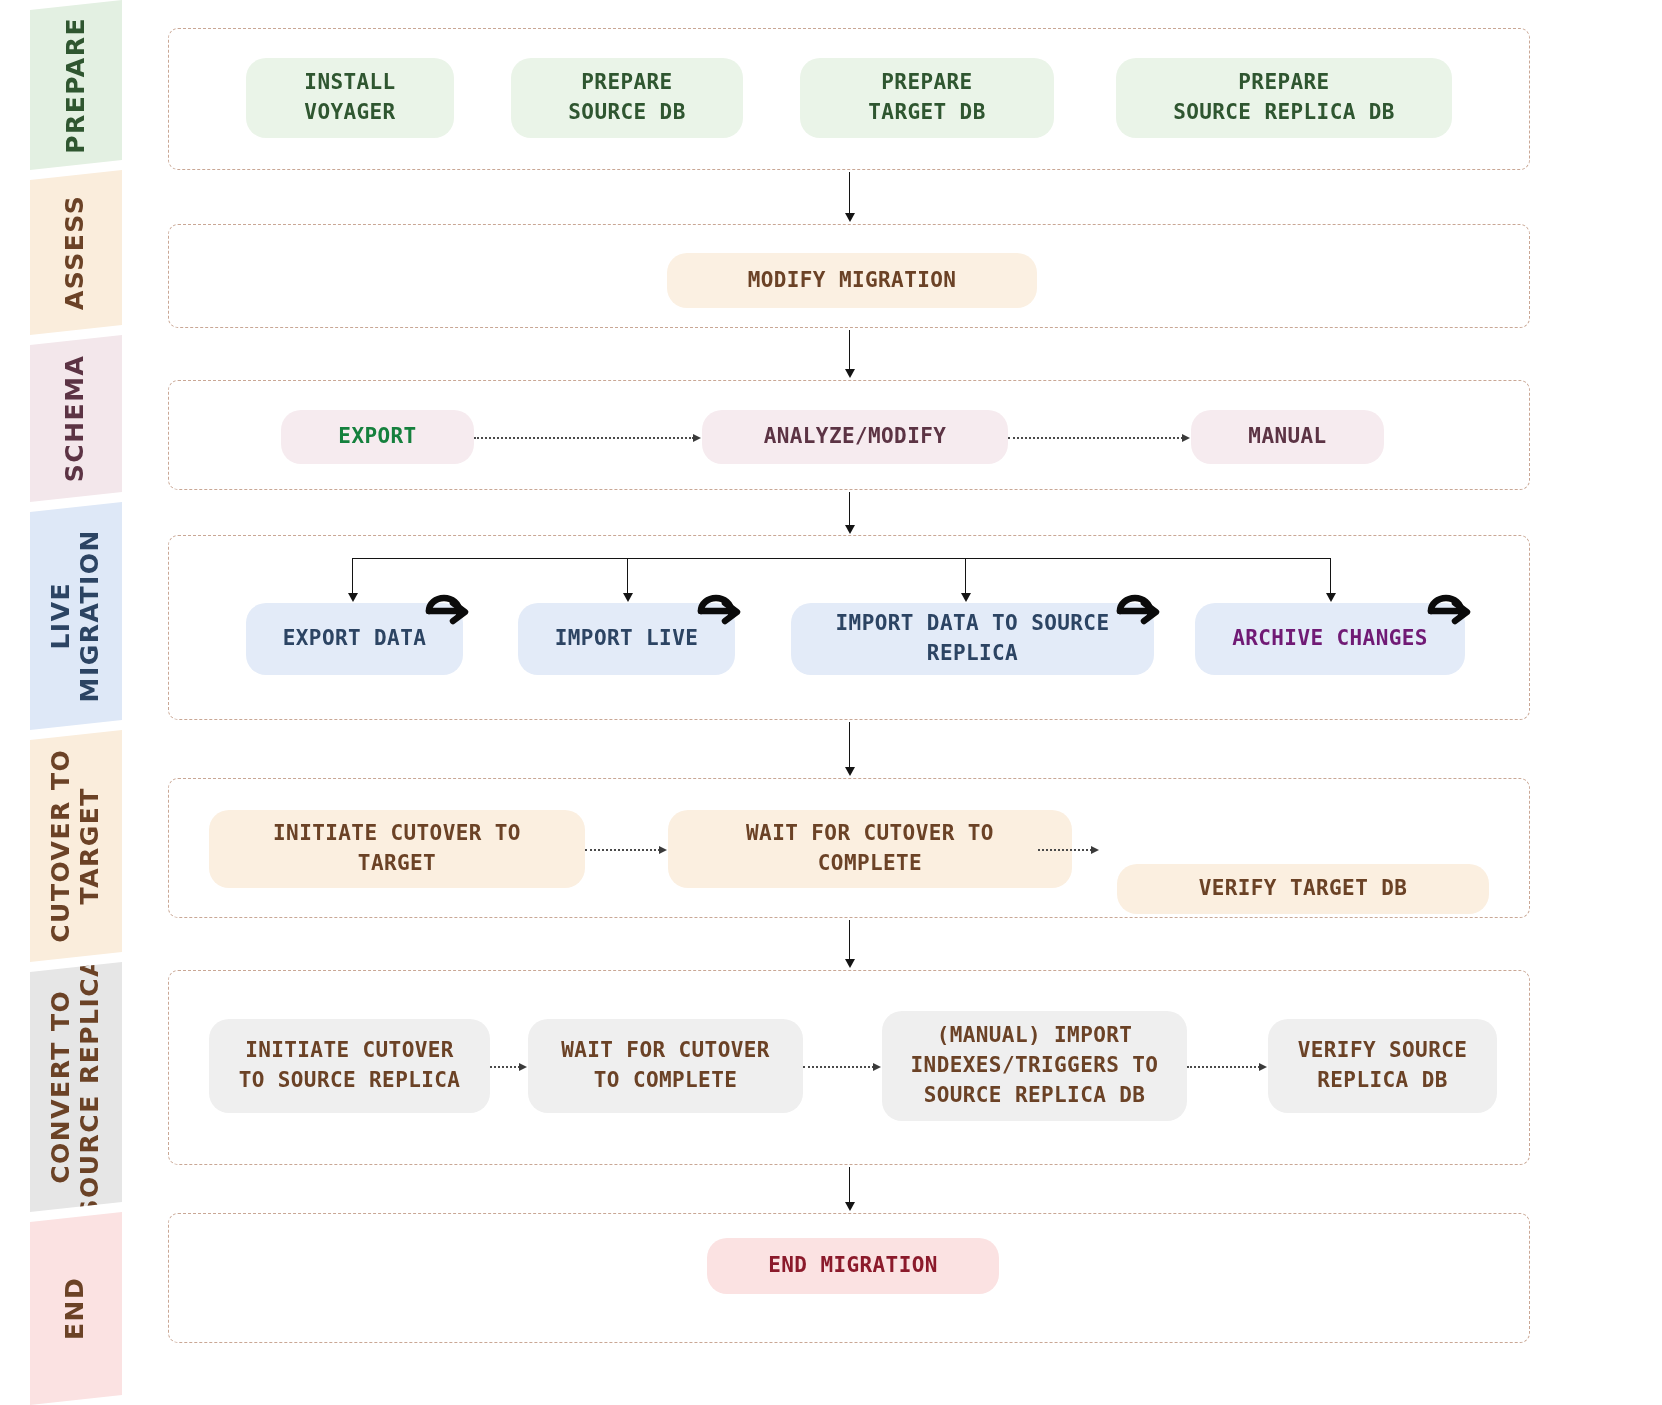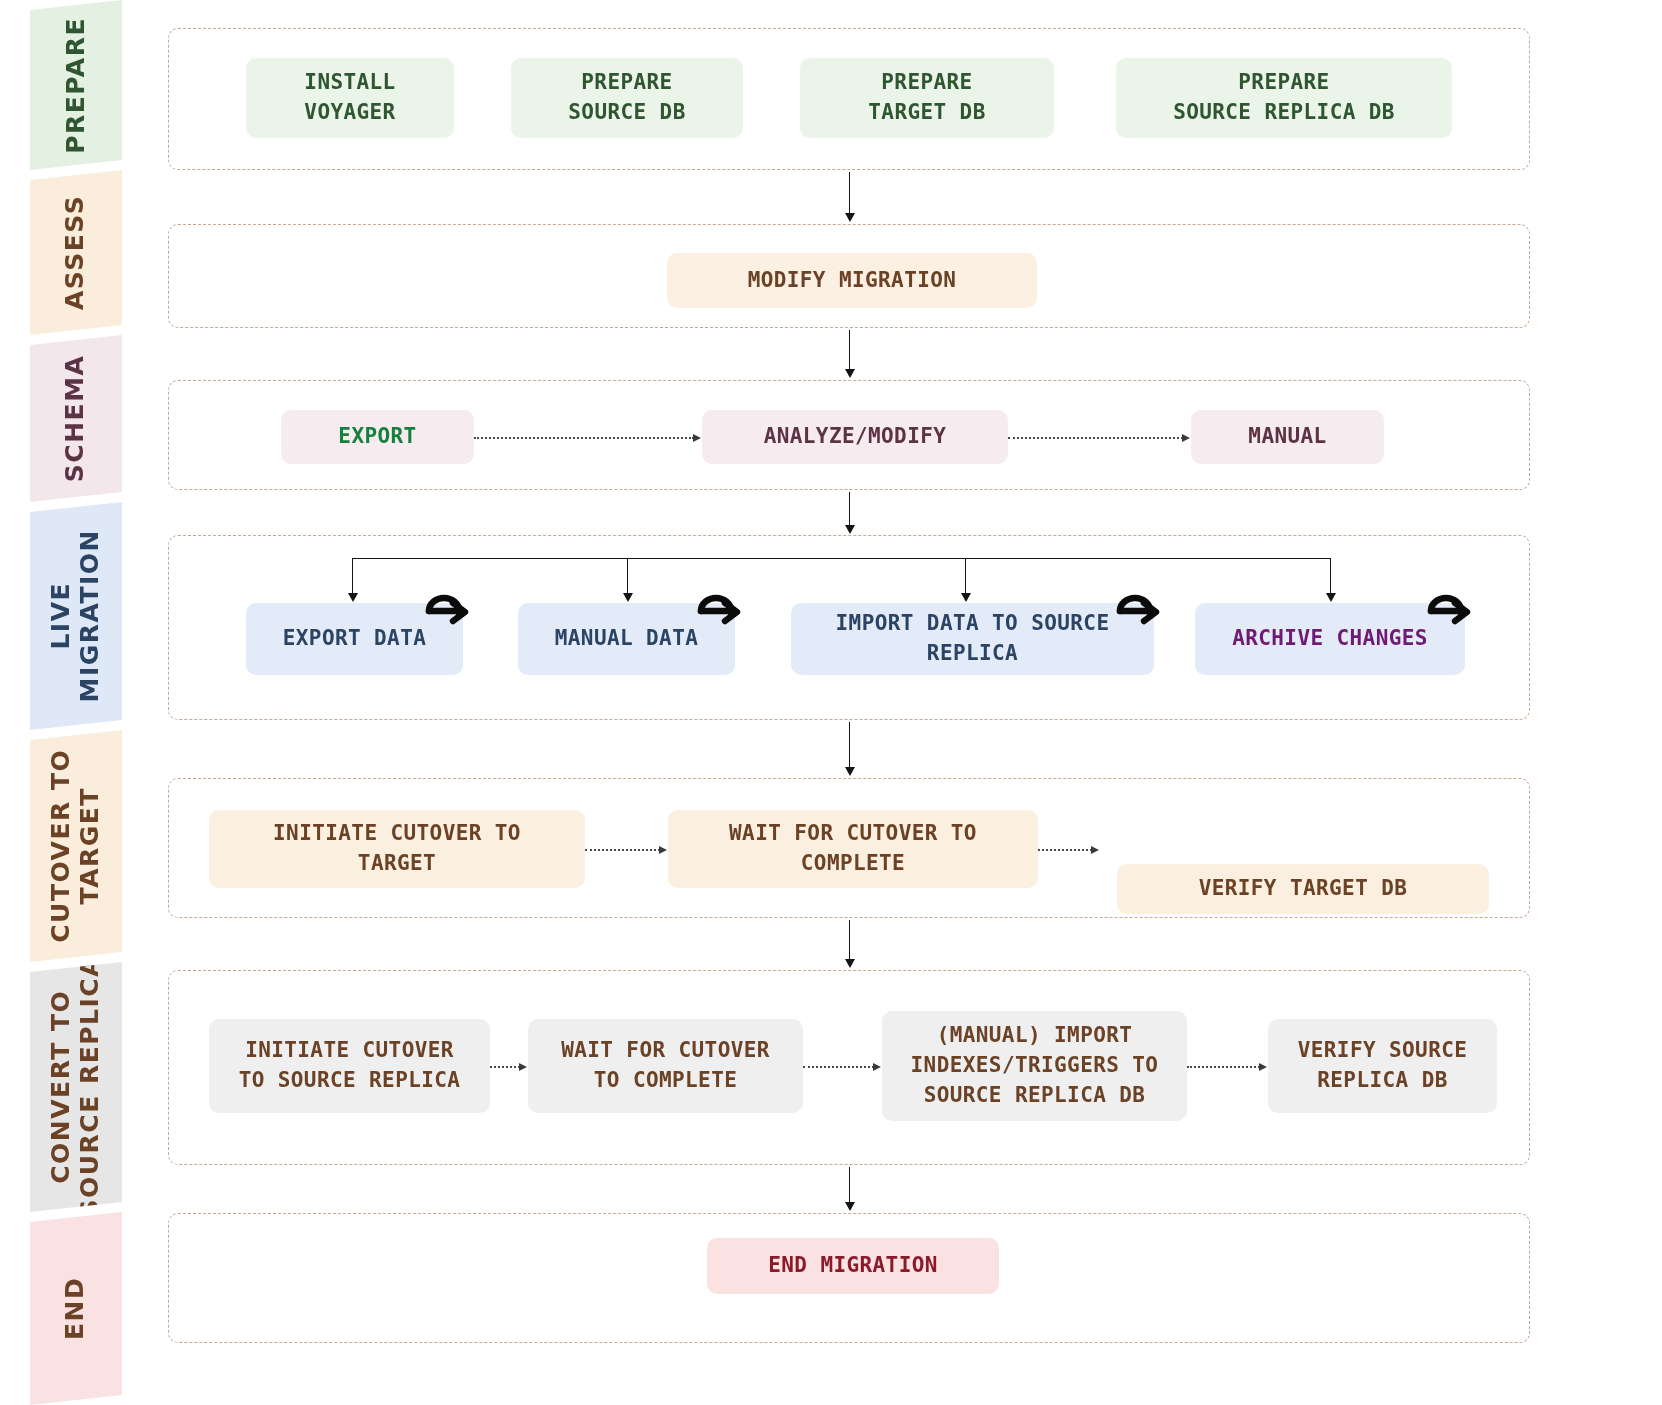--- a/index.html
+++ b/index.html
@@ -54,21 +54,21 @@
     background: transparent;
   }
 
   
   .node {
     position: absolute;
     display: flex;
     align-items: center;
     justify-content: center;
     text-align: center;
-    border-radius: 10px;
+    border-radius: 20px;
     font-family: "DejaVu Sans Mono", "Liberation Mono", monospace;
     font-weight: bold;
     font-size: 21px;
     line-height: 1.42;
     letter-spacing: 0.4px;
     white-space: pre-line;
     padding: 6px 10px;
   }
   .vline {
     position: absolute;
@@ -154,21 +154,21 @@
       <div class="node" style="left: 281px; top: 410px; width: 193px; height: 54px; background: rgb(246, 235, 239); color: #15803d;">EXPORT</div>
       <div class="node" style="left: 702px; top: 410px; width: 306px; height: 54px; background: rgb(246, 235, 239); color: rgb(92, 51, 68);">ANALYZE/MODIFY</div>
       <div class="node" style="left: 1191px; top: 410px; width: 193px; height: 54px; background: rgb(246, 235, 239); color: rgb(92, 51, 68);">MANUAL</div>
       <div class="stage" style="top: 535px; height: 185px;"></div>
       <div class="node" style="left: 246px; top: 603px; width: 217px; height: 72px; background: rgb(227, 235, 248); color: rgb(44, 68, 99);">EXPORT DATA</div>
       <div class="loop-icon" style="left: 415px; top: 573px;"><svg viewBox="0 0 62 52" width="62" height="52" xmlns="http://www.w3.org/2000/svg">
           <path d="M14 38 A15 13 0 1 1 44 38 L44 40" fill="none" stroke="#0b0b0b" stroke-width="6.5" stroke-linecap="round"></path>
           <path d="M14 38 L44 38" fill="none" stroke="#0b0b0b" stroke-width="6.5" stroke-linecap="round"></path>
           <path d="M38 30 L50 39 L38 48" fill="none" stroke="#0b0b0b" stroke-width="6.5" stroke-linecap="round" stroke-linejoin="round"></path>
         </svg></div>
-      <div class="node" style="left: 518px; top: 603px; width: 217px; height: 72px; background: rgb(227, 235, 248); color: rgb(44, 68, 99);">MANUAL DATA</div>
+      <div class="node" style="left: 518px; top: 603px; width: 217px; height: 72px; background: rgb(227, 235, 248); color: rgb(44, 68, 99);">IMPORT LIVE</div>
       <div class="loop-icon" style="left: 687px; top: 573px;"><svg viewBox="0 0 62 52" width="62" height="52" xmlns="http://www.w3.org/2000/svg">
           <path d="M14 38 A15 13 0 1 1 44 38 L44 40" fill="none" stroke="#0b0b0b" stroke-width="6.5" stroke-linecap="round"></path>
           <path d="M14 38 L44 38" fill="none" stroke="#0b0b0b" stroke-width="6.5" stroke-linecap="round"></path>
           <path d="M38 30 L50 39 L38 48" fill="none" stroke="#0b0b0b" stroke-width="6.5" stroke-linecap="round" stroke-linejoin="round"></path>
         </svg></div>
       <div class="node" style="left: 791px; top: 603px; width: 363px; height: 72px; background: rgb(227, 235, 248); color: rgb(44, 68, 99);">IMPORT DATA TO SOURCE
 REPLICA</div>
       <div class="loop-icon" style="left: 1106px; top: 573px;"><svg viewBox="0 0 62 52" width="62" height="52" xmlns="http://www.w3.org/2000/svg">
           <path d="M14 38 A15 13 0 1 1 44 38 L44 40" fill="none" stroke="#0b0b0b" stroke-width="6.5" stroke-linecap="round"></path>
           <path d="M14 38 L44 38" fill="none" stroke="#0b0b0b" stroke-width="6.5" stroke-linecap="round"></path>
@@ -176,21 +176,21 @@
         </svg></div>
       <div class="node" style="left: 1195px; top: 603px; width: 270px; height: 72px; background: rgb(227, 235, 248); color: #701a75;">ARCHIVE CHANGES</div>
       <div class="loop-icon" style="left: 1417px; top: 573px;"><svg viewBox="0 0 62 52" width="62" height="52" xmlns="http://www.w3.org/2000/svg">
           <path d="M14 38 A15 13 0 1 1 44 38 L44 40" fill="none" stroke="#0b0b0b" stroke-width="6.5" stroke-linecap="round"></path>
           <path d="M14 38 L44 38" fill="none" stroke="#0b0b0b" stroke-width="6.5" stroke-linecap="round"></path>
           <path d="M38 30 L50 39 L38 48" fill="none" stroke="#0b0b0b" stroke-width="6.5" stroke-linecap="round" stroke-linejoin="round"></path>
         </svg></div>
       <div class="stage" style="top: 778px; height: 140px;"></div>
       <div class="node" style="left: 209px; top: 810px; width: 376px; height: 78px; background: rgb(251, 239, 224); color: rgb(107, 66, 38);">INITIATE CUTOVER TO
 TARGET</div>
-      <div class="node" style="left: 668px; top: 810px; width: 370px; height: 78px; background: rgb(251, 239, 224); color: rgb(107, 66, 38);">WAIT FOR CUTOVER TO
+      <div class="node" style="left: 668px; top: 810px; width: 404px; height: 78px; background: rgb(251, 239, 224); color: rgb(107, 66, 38);">WAIT FOR CUTOVER TO
 COMPLETE</div>
       <div class="node" style="left: 1100px; top: 864px; width: 372px; height: 50px; background: rgb(251, 239, 224); color: rgb(107, 66, 38); margin-left: 17px;">VERIFY TARGET DB</div>
       <div class="stage" style="top: 970px; height: 195px;"></div>
       <div class="node" style="left: 209px; top: 1019px; width: 281px; height: 94px; background: rgb(239, 239, 239); color: rgb(107, 66, 38);">INITIATE CUTOVER
 TO SOURCE REPLICA</div>
       <div class="node" style="left: 528px; top: 1019px; width: 275px; height: 94px; background: rgb(239, 239, 239); color: rgb(107, 66, 38);">WAIT FOR CUTOVER
 TO COMPLETE</div>
       <div class="node" style="left: 882px; top: 1011px; width: 305px; height: 110px; background: rgb(239, 239, 239); color: rgb(107, 66, 38);">(MANUAL) IMPORT
 INDEXES/TRIGGERS TO
 SOURCE REPLICA DB</div>

